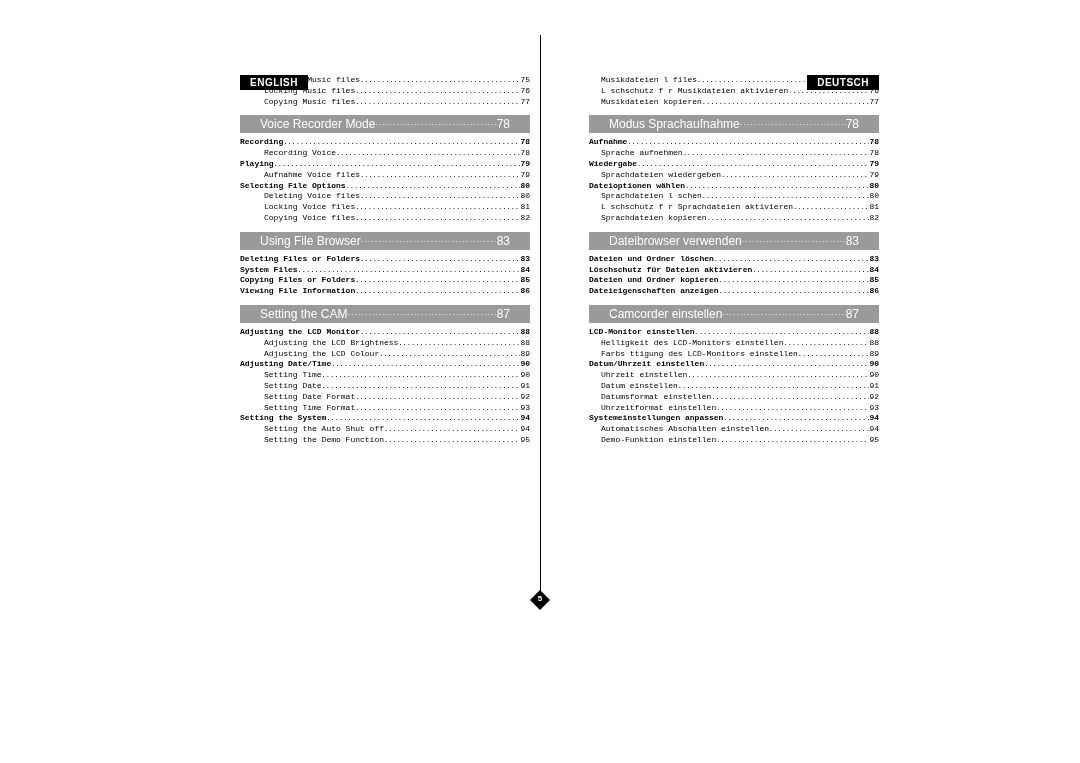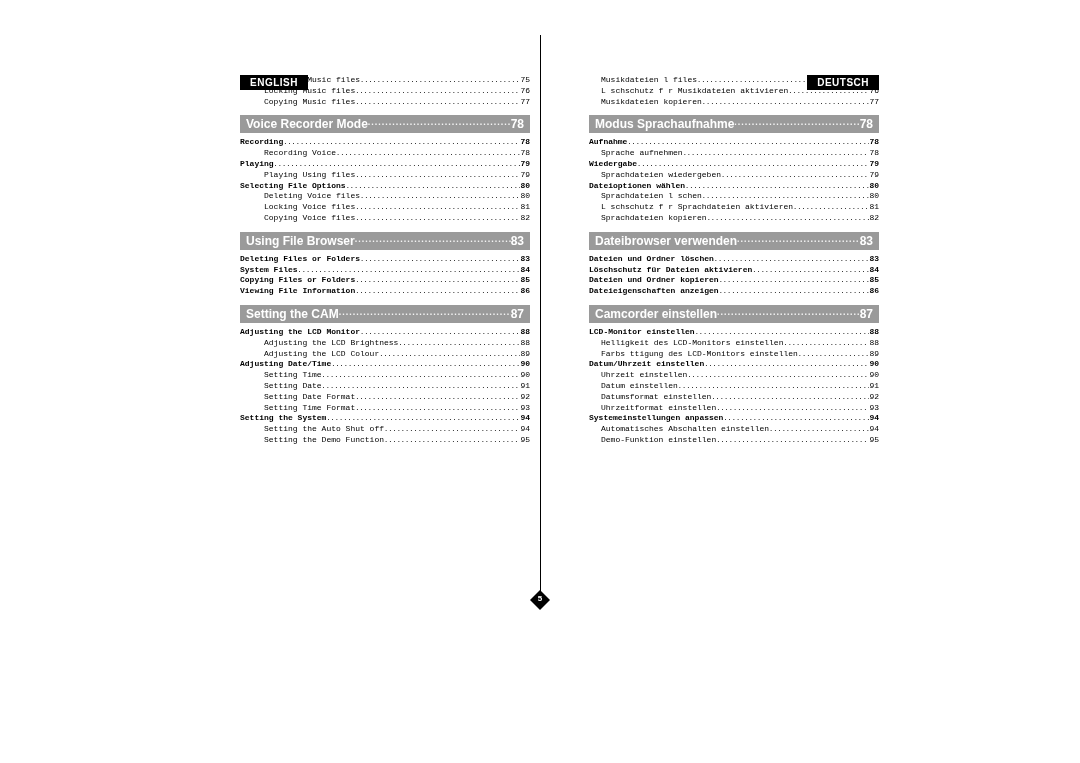--- a/index.html
+++ b/index.html
@@ -47,25 +47,24 @@
 .title {
   margin-top: 18px;
   font-size: 20px;
   font-weight: bold;
   margin-bottom: 6px;
 }
 .section-head {
   background: #9a9a9a;
   color: #fff;
   font-size: 12px;
-  padding: 2px 6px;
+  padding: 2px 20px;
   display: flex;
   justify-content: center;
   margin: 8px 0 4px 0;
-  font-weight: bold;
 }
 .row {
   display: flex;
   align-items: baseline;
   font-size: 8px;
   line-height: 1.35;
   white-space: nowrap;
   font-family: Liberation Mono, monospace;
 }
 .row .label { flex: 0 0 auto; }
@@ -137,21 +136,21 @@
           <span class="label">Recording Voice</span>
           <span class="dots">............................................................................................................................................................................................................................................................................................................</span>
           <span class="pg">78</span>
         </div>
         <div class="row">
           <span class="label bold">Playing</span>
           <span class="dots">............................................................................................................................................................................................................................................................................................................</span>
           <span class="pg bold">79</span>
         </div>
         <div class="row ind2">
-          <span class="label">Playing Using files</span>
+          <span class="label">Aufnahme Voice files</span>
           <span class="dots">............................................................................................................................................................................................................................................................................................................</span>
           <span class="pg">79</span>
         </div>
         <div class="row">
           <span class="label bold">Selecting File Options</span>
           <span class="dots">............................................................................................................................................................................................................................................................................................................</span>
           <span class="pg bold">80</span>
         </div>
         <div class="row ind2">
           <span class="label">Deleting Voice files</span>

